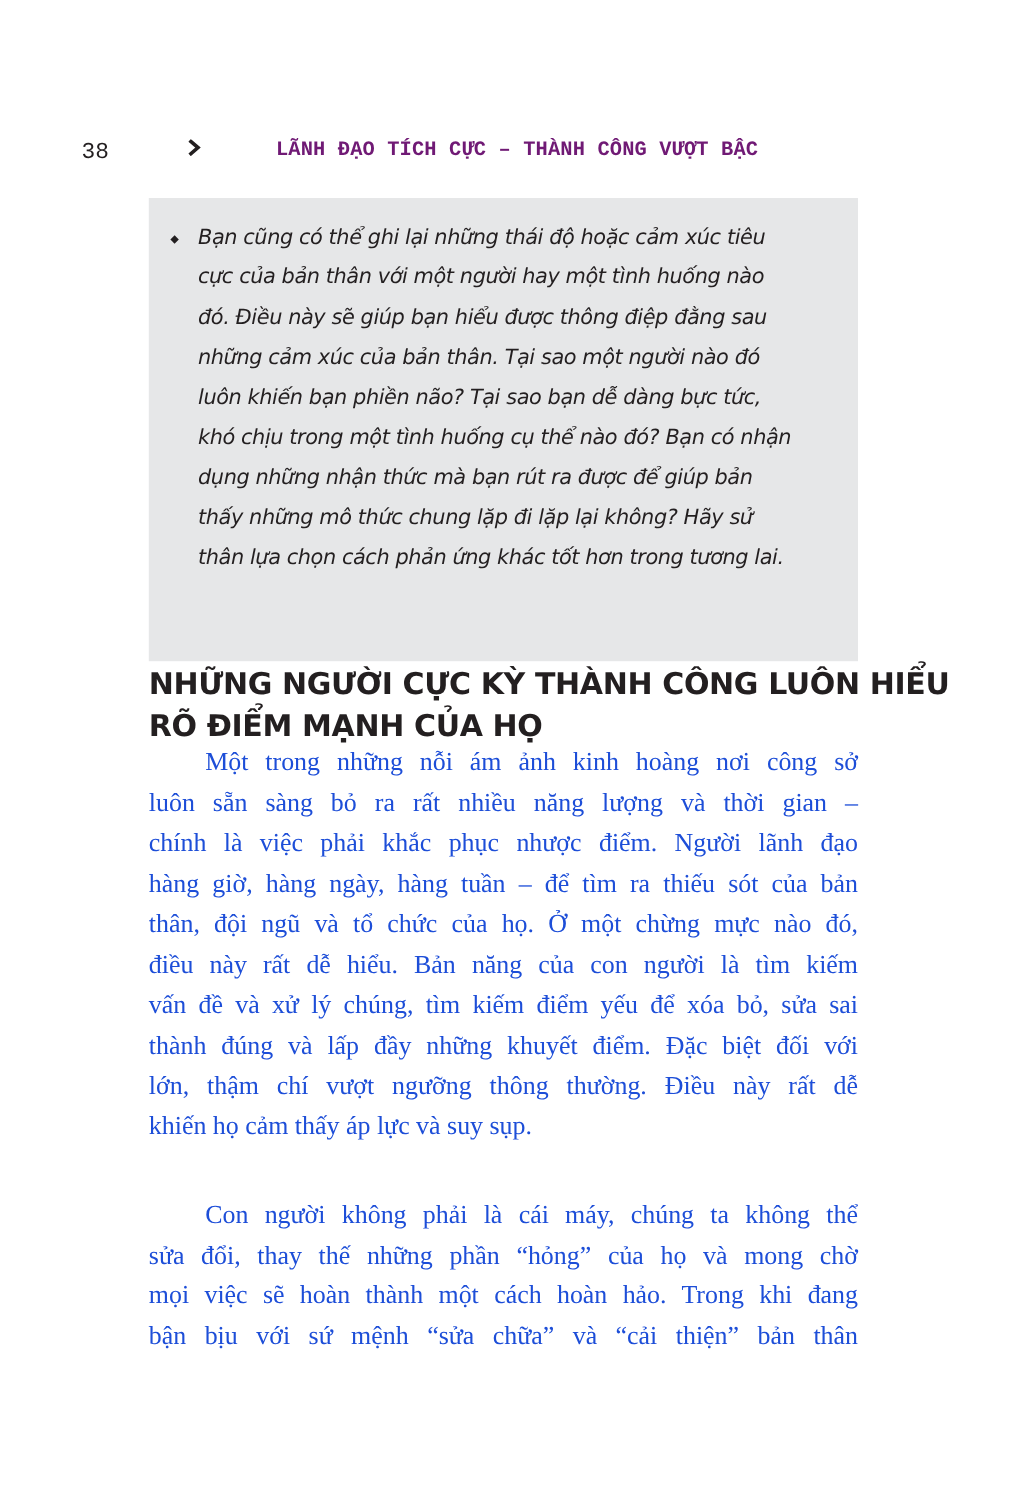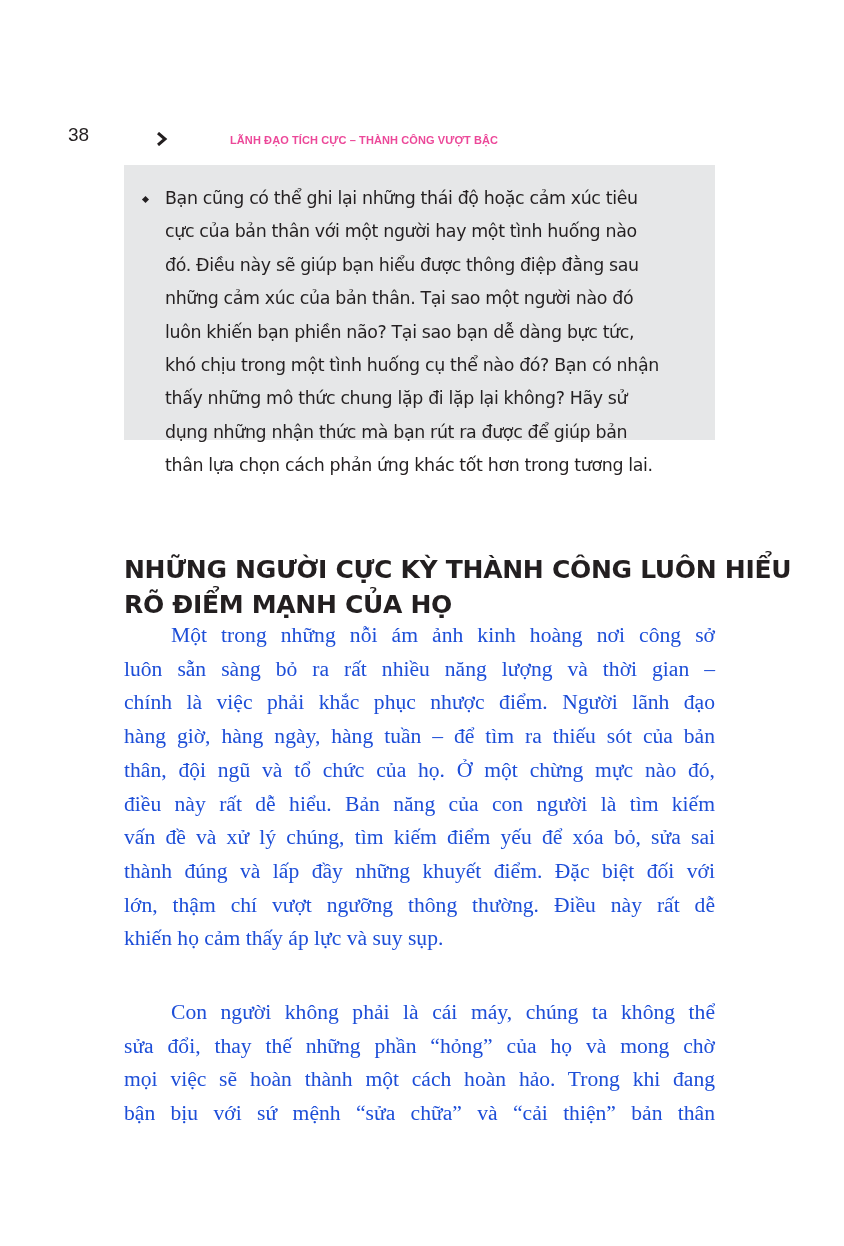--- a/index.html
+++ b/index.html
@@ -13,52 +13,53 @@
       position: relative;
       overflow: hidden;
       color: #231f20;
     }
     .running-head {
       position: absolute;
       top: 116px;
       left: 68px;
       height: 30px;
       display: flex;
-      align-items: flex-end;
-      font-family: Liberation Sans, sans-serif;
+      align-items: flex-start;
+      font-family: Liberation Mono, monospace;
       gap: 40px;
     }
     .page-number {
       font-size: 19px;
       width: 40px;
       color: #231f20;
     }
     .chevron {
       width: 14px;
       height: 14px;
       margin-left: 8px;
       margin-right: 20px;
       display: inline-flex;
       align-items: center;
     }
     .book-title {
-      font-size: 11px;
+      font-size: 17px;
       font-weight: bold;
       letter-spacing: 0.1px;
-      color: #ec4899;
+      color: #701a75;
     }
     .tip-box {
       position: absolute;
       top: 165px;
       left: 124px;
       width: 591px;
-      height: 275px;
+      height: 386px;
       background: #e6e7e8;
       box-sizing: border-box;
       padding: 17px 20px 0 16px;
+      font-style: italic;
     }
     .tip-item {
       display: flex;
       font-family: "DejaVu Sans", sans-serif;
       font-size: 17.4px;
       line-height: 33.4px;
       color: #231f20;
     }
     .bullet {
       width: 25px;
@@ -139,22 +140,22 @@
 <aside class="tip-box">
   <div class="tip-item">
     <span class="bullet"></span>
     <div class="tip-text">
       <span class="tip-line">Bạn cũng có thể ghi lại những thái độ hoặc cảm xúc tiêu</span>
       <span class="tip-line">cực của bản thân với một người hay một tình huống nào</span>
       <span class="tip-line">đó. Điều này sẽ giúp bạn hiểu được thông điệp đằng sau</span>
       <span class="tip-line">những cảm xúc của bản thân. Tại sao một người nào đó</span>
       <span class="tip-line">luôn khiến bạn phiền não? Tại sao bạn dễ dàng bực tức,</span>
       <span class="tip-line">khó chịu trong một tình huống cụ thể nào đó? Bạn có nhận</span>
+      <span class="tip-line">dụng những nhận thức mà bạn rút ra được để giúp bản</span>
       <span class="tip-line">thấy những mô thức chung lặp đi lặp lại không? Hãy sử</span>
-      <span class="tip-line">dụng những nhận thức mà bạn rút ra được để giúp bản</span>
       <span class="tip-line">thân lựa chọn cách phản ứng khác tốt hơn trong tương lai.</span>
     </div>
   </div>
 </aside>
 
 <h2 class="section-heading">
   <span class="heading-line">NHỮNG NGƯỜI CỰC KỲ THÀNH CÔNG LUÔN HIỂU</span>
   <span class="heading-line">RÕ ĐIỂM MẠNH CỦA HỌ</span>
 </h2>
 

